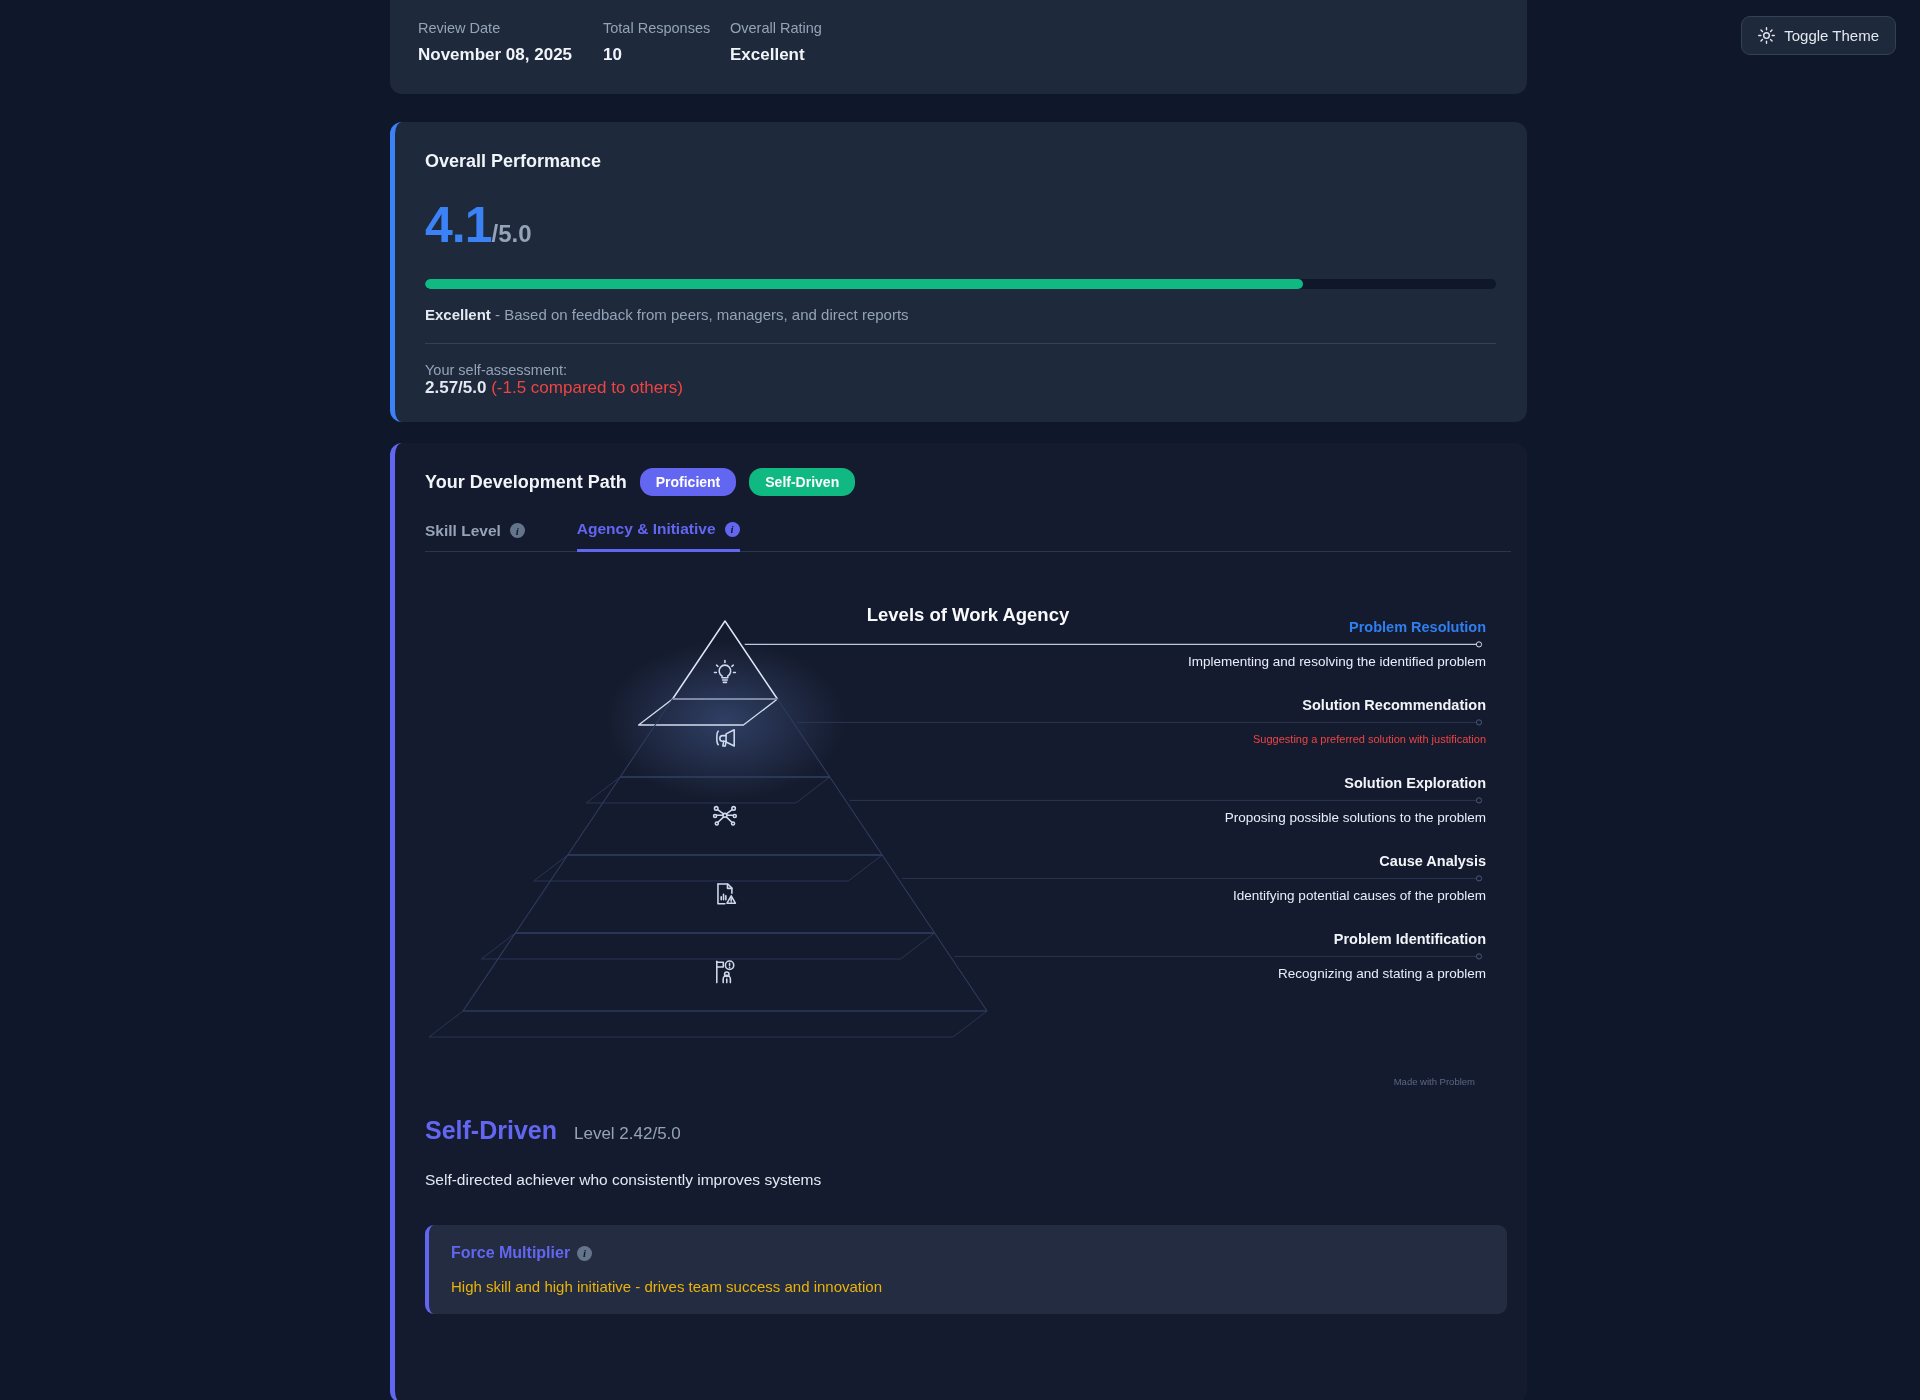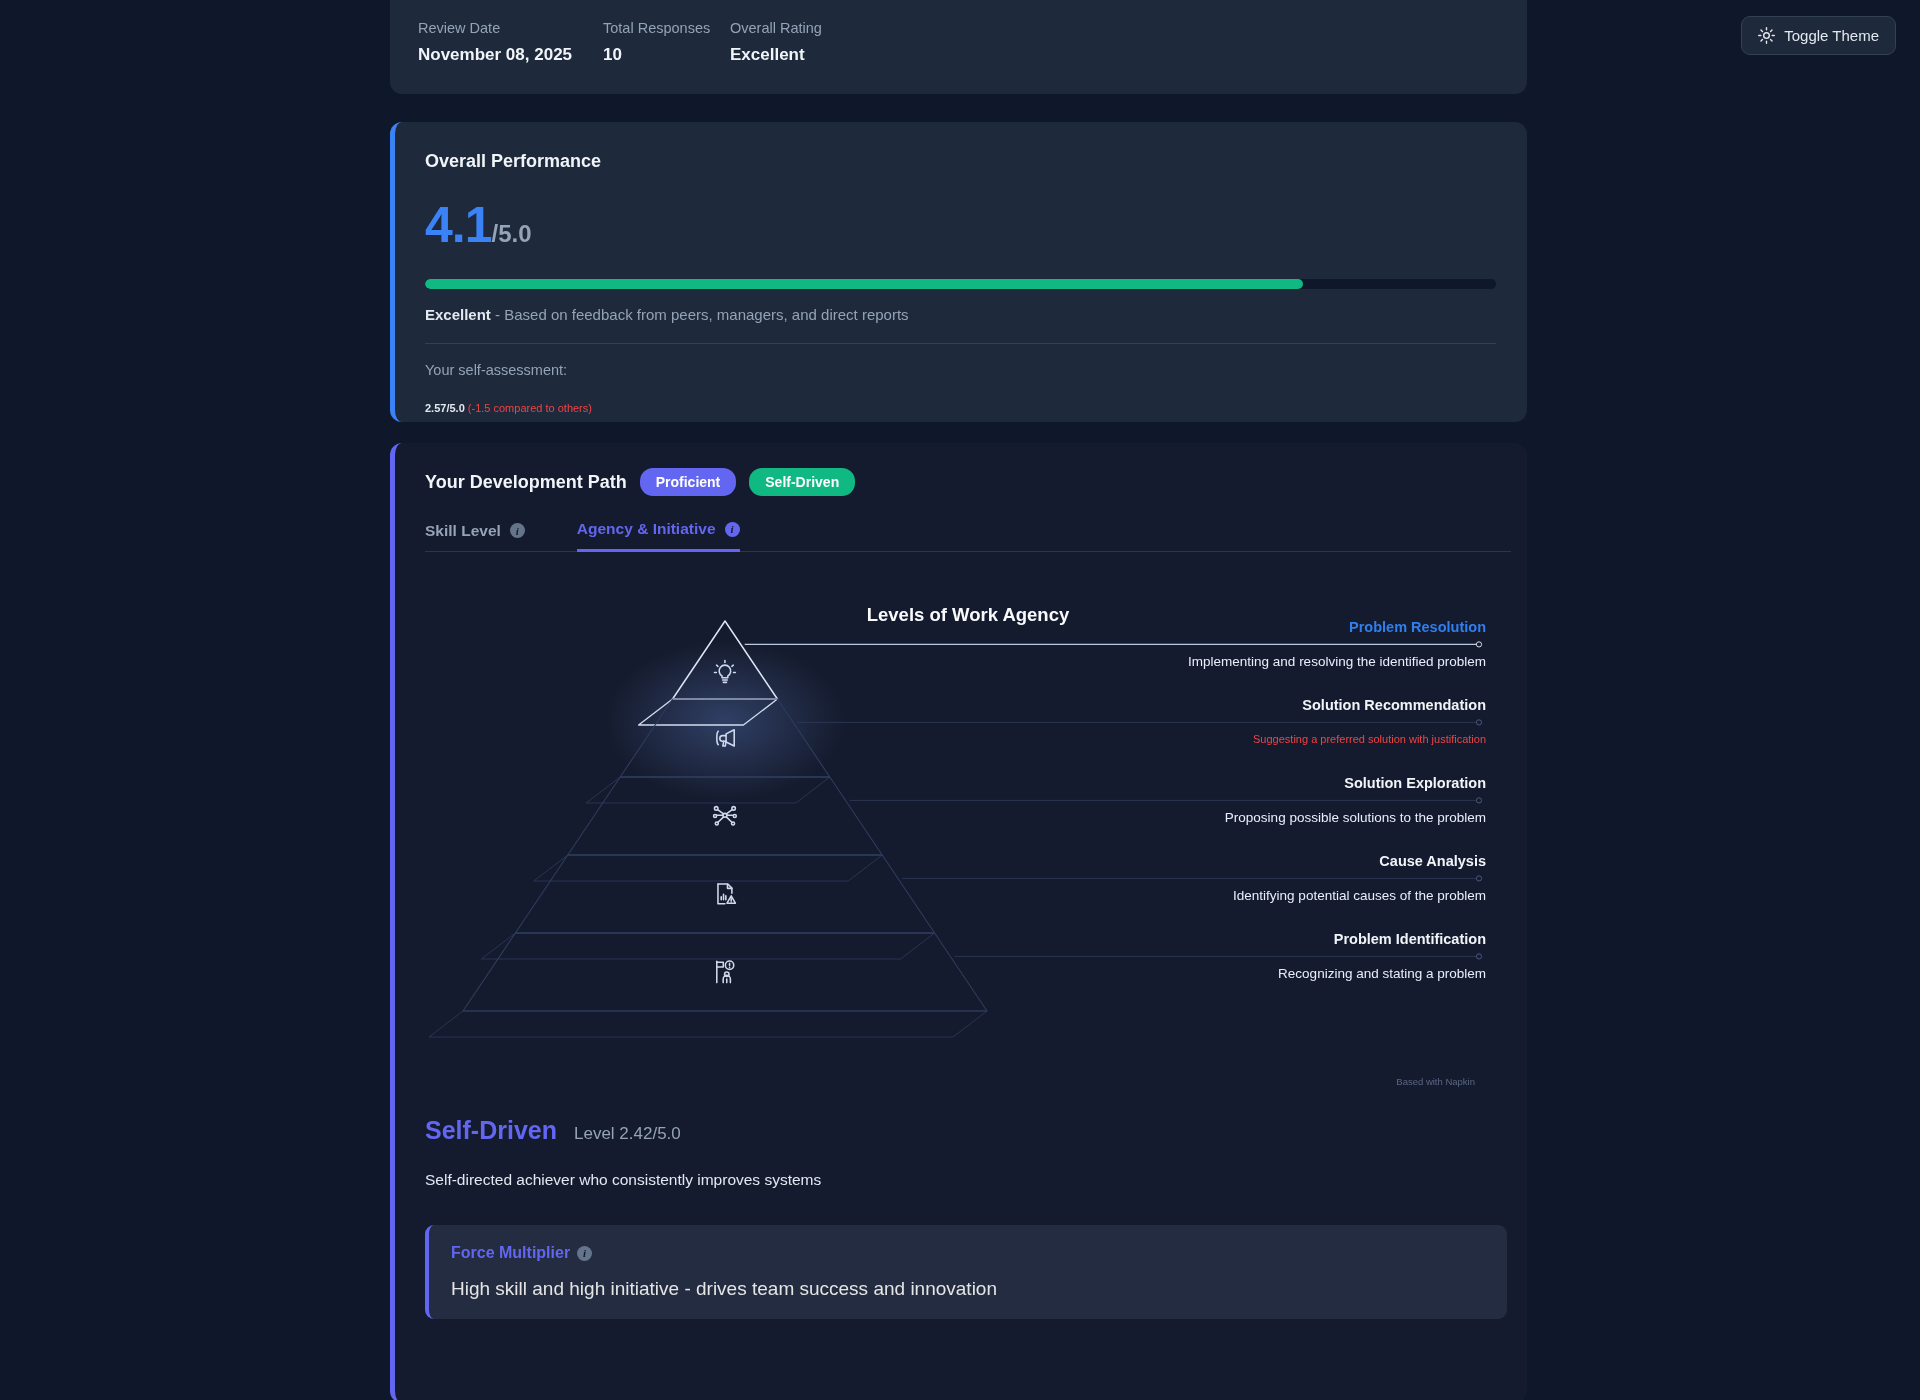--- a/index.html
+++ b/index.html
@@ -52,21 +52,21 @@
   .score-den { color: #94a3b8; font-size: 24px; font-weight: bold; }
   .bar-track {
     margin-top: 25px; height: 10px; width: 1071px;
     background: #0f172a; border-radius: 6px; overflow: hidden;
   }
   .bar-fill { height: 100%; background: #10b981; border-radius: 6px; }
   .perf-desc { margin-top: 17px; font-size: 15px; color: #94a3b8; }
   .perf-desc b { color: #e2e8f0; }
   .divider { margin-top: 20px; height: 1px; background: #334155; width: 1071px; }
   .self-label { margin-top: 18px; font-size: 14.5px; color: #94a3b8; }
-  .self-val { margin-top: 24px; font-size: 11px; color: #e2e8f0; font-weight: bold; }
+  .self-val { margin-top: 0; font-size: 17px; color: #e2e8f0; font-weight: bold; }
   .self-delta { color: #ef4444; font-weight: normal; }
 
   
   .dev-card {
     top: 443px; height: 960px;
     background: #151b2e;
     border-radius: 12px;
     border-left: 5px solid #6366f1;
     padding: 25px 30px 0 30px;
   }
@@ -117,21 +117,21 @@
   .level-score { color: #94a3b8; font-size: 17px; }
   .level-desc { margin-top: 26px; color: #e2e8f0; font-size: 15.5px; }
 
   .fm-box {
     margin-top: 36px; width: 1082px;
     background: #232c40; border-left: 4px solid #6366f1;
     border-radius: 9px; padding: 19px 22px;
   }
   .fm-head { display: flex; align-items: center; gap: 7px; }
   .fm-title { color: #6366f1; font-size: 16px; font-weight: bold; }
-  .fm-desc { margin-top: 16px; color: #e5e5e5; font-size: 19px; }
+  .fm-desc { margin-top: 16px; color: #eab308; font-size: 15px; }
 </style>
 </head>
 <body>
 
 <div class="page">
 
   <div class="toggle-theme">
     <span>
       <svg class="sun-icon" viewBox="0 0 24 24" fill="none" stroke="#e2e8f0" stroke-width="2" stroke-linecap="round">
         <circle cx="12" cy="12" r="4"></circle>
@@ -300,21 +300,21 @@
             <div style="font-size: 14.5px; font-weight: bold; line-height: 18px; color: rgb(241, 245, 249);">Cause Analysis</div>
             <div style="margin-top: 17px; font-size: 13.5px; line-height: 17px; color: rgb(232, 238, 251); white-space: normal;">Identifying potential causes of the problem</div>
           </div>
           <div style="position: absolute; right: 25px; width: 330px; text-align: right; top: 354.4px;">
             <div style="font-size: 14.5px; font-weight: bold; line-height: 18px; color: rgb(241, 245, 249);">Problem Identification</div>
             <div style="margin-top: 17px; font-size: 13.5px; line-height: 17px; color: rgb(232, 238, 251); white-space: normal;">Recognizing and stating a problem</div>
           </div>
         </div>
 
       <div class="napkin">
-        <span>Based with Napkin</span>
+        <span>Made with Problem</span>
       </div>
     </div>
 
     <div class="level-row">
       <span class="level-name">Self-Driven</span>
       <span class="level-score">Level 2.42/5.0</span>
     </div>
     <div class="level-desc">Self-directed achiever who consistently improves systems</div>
 
     <div class="fm-box">

